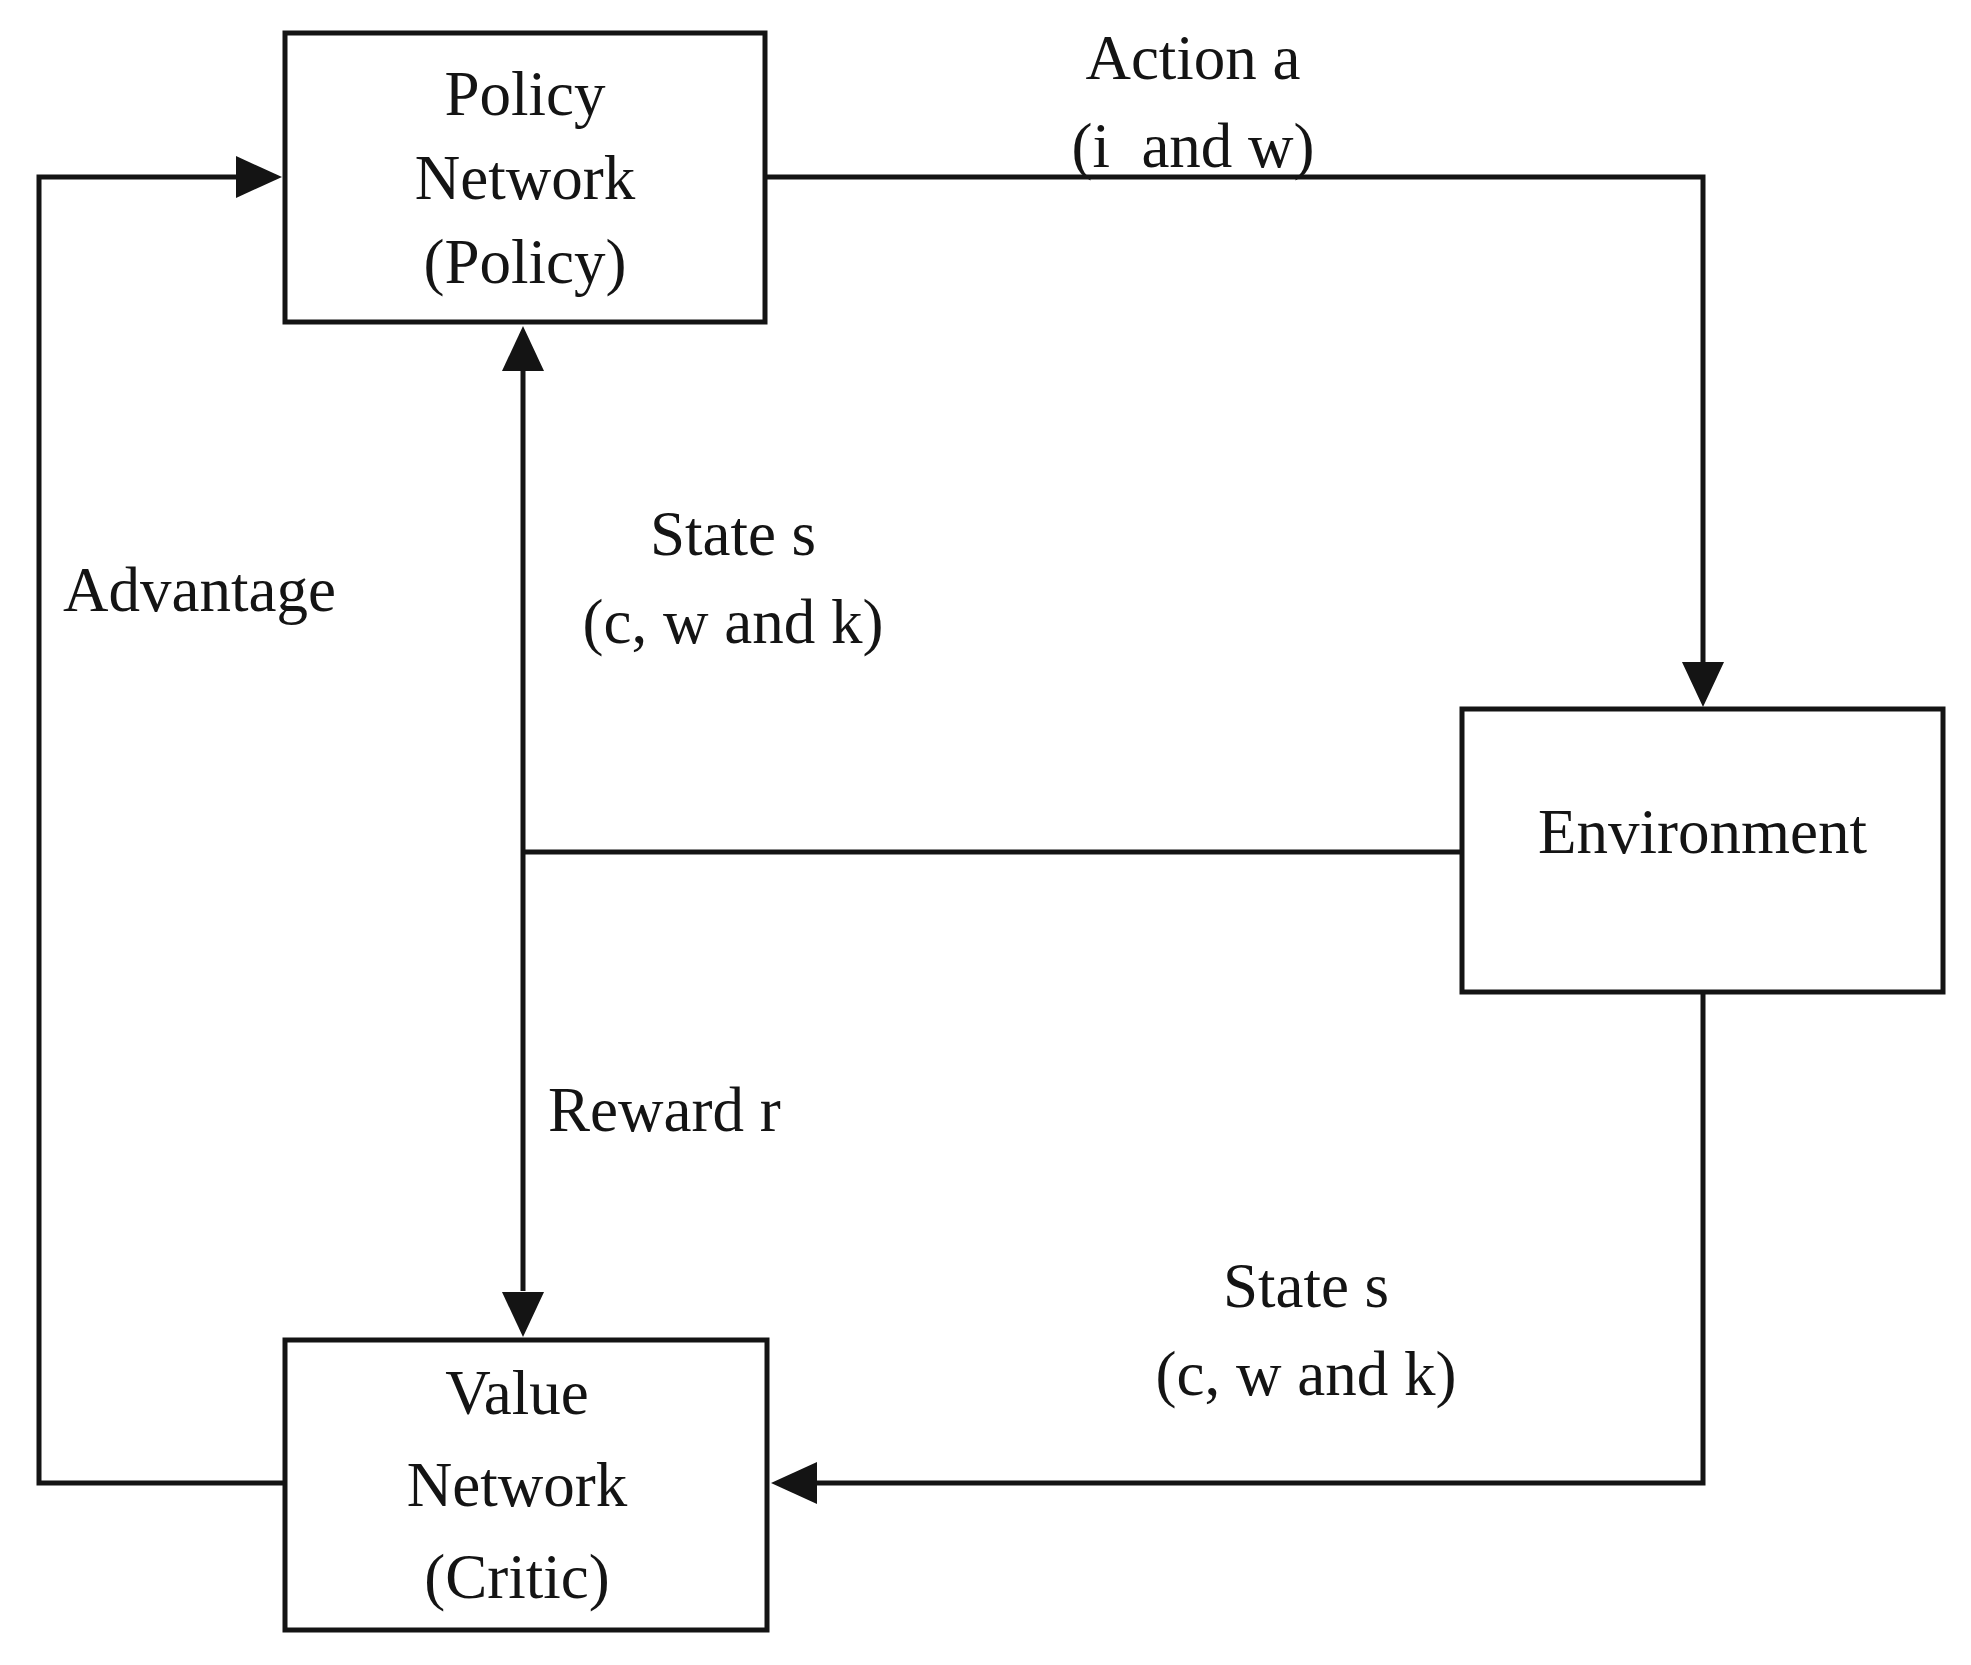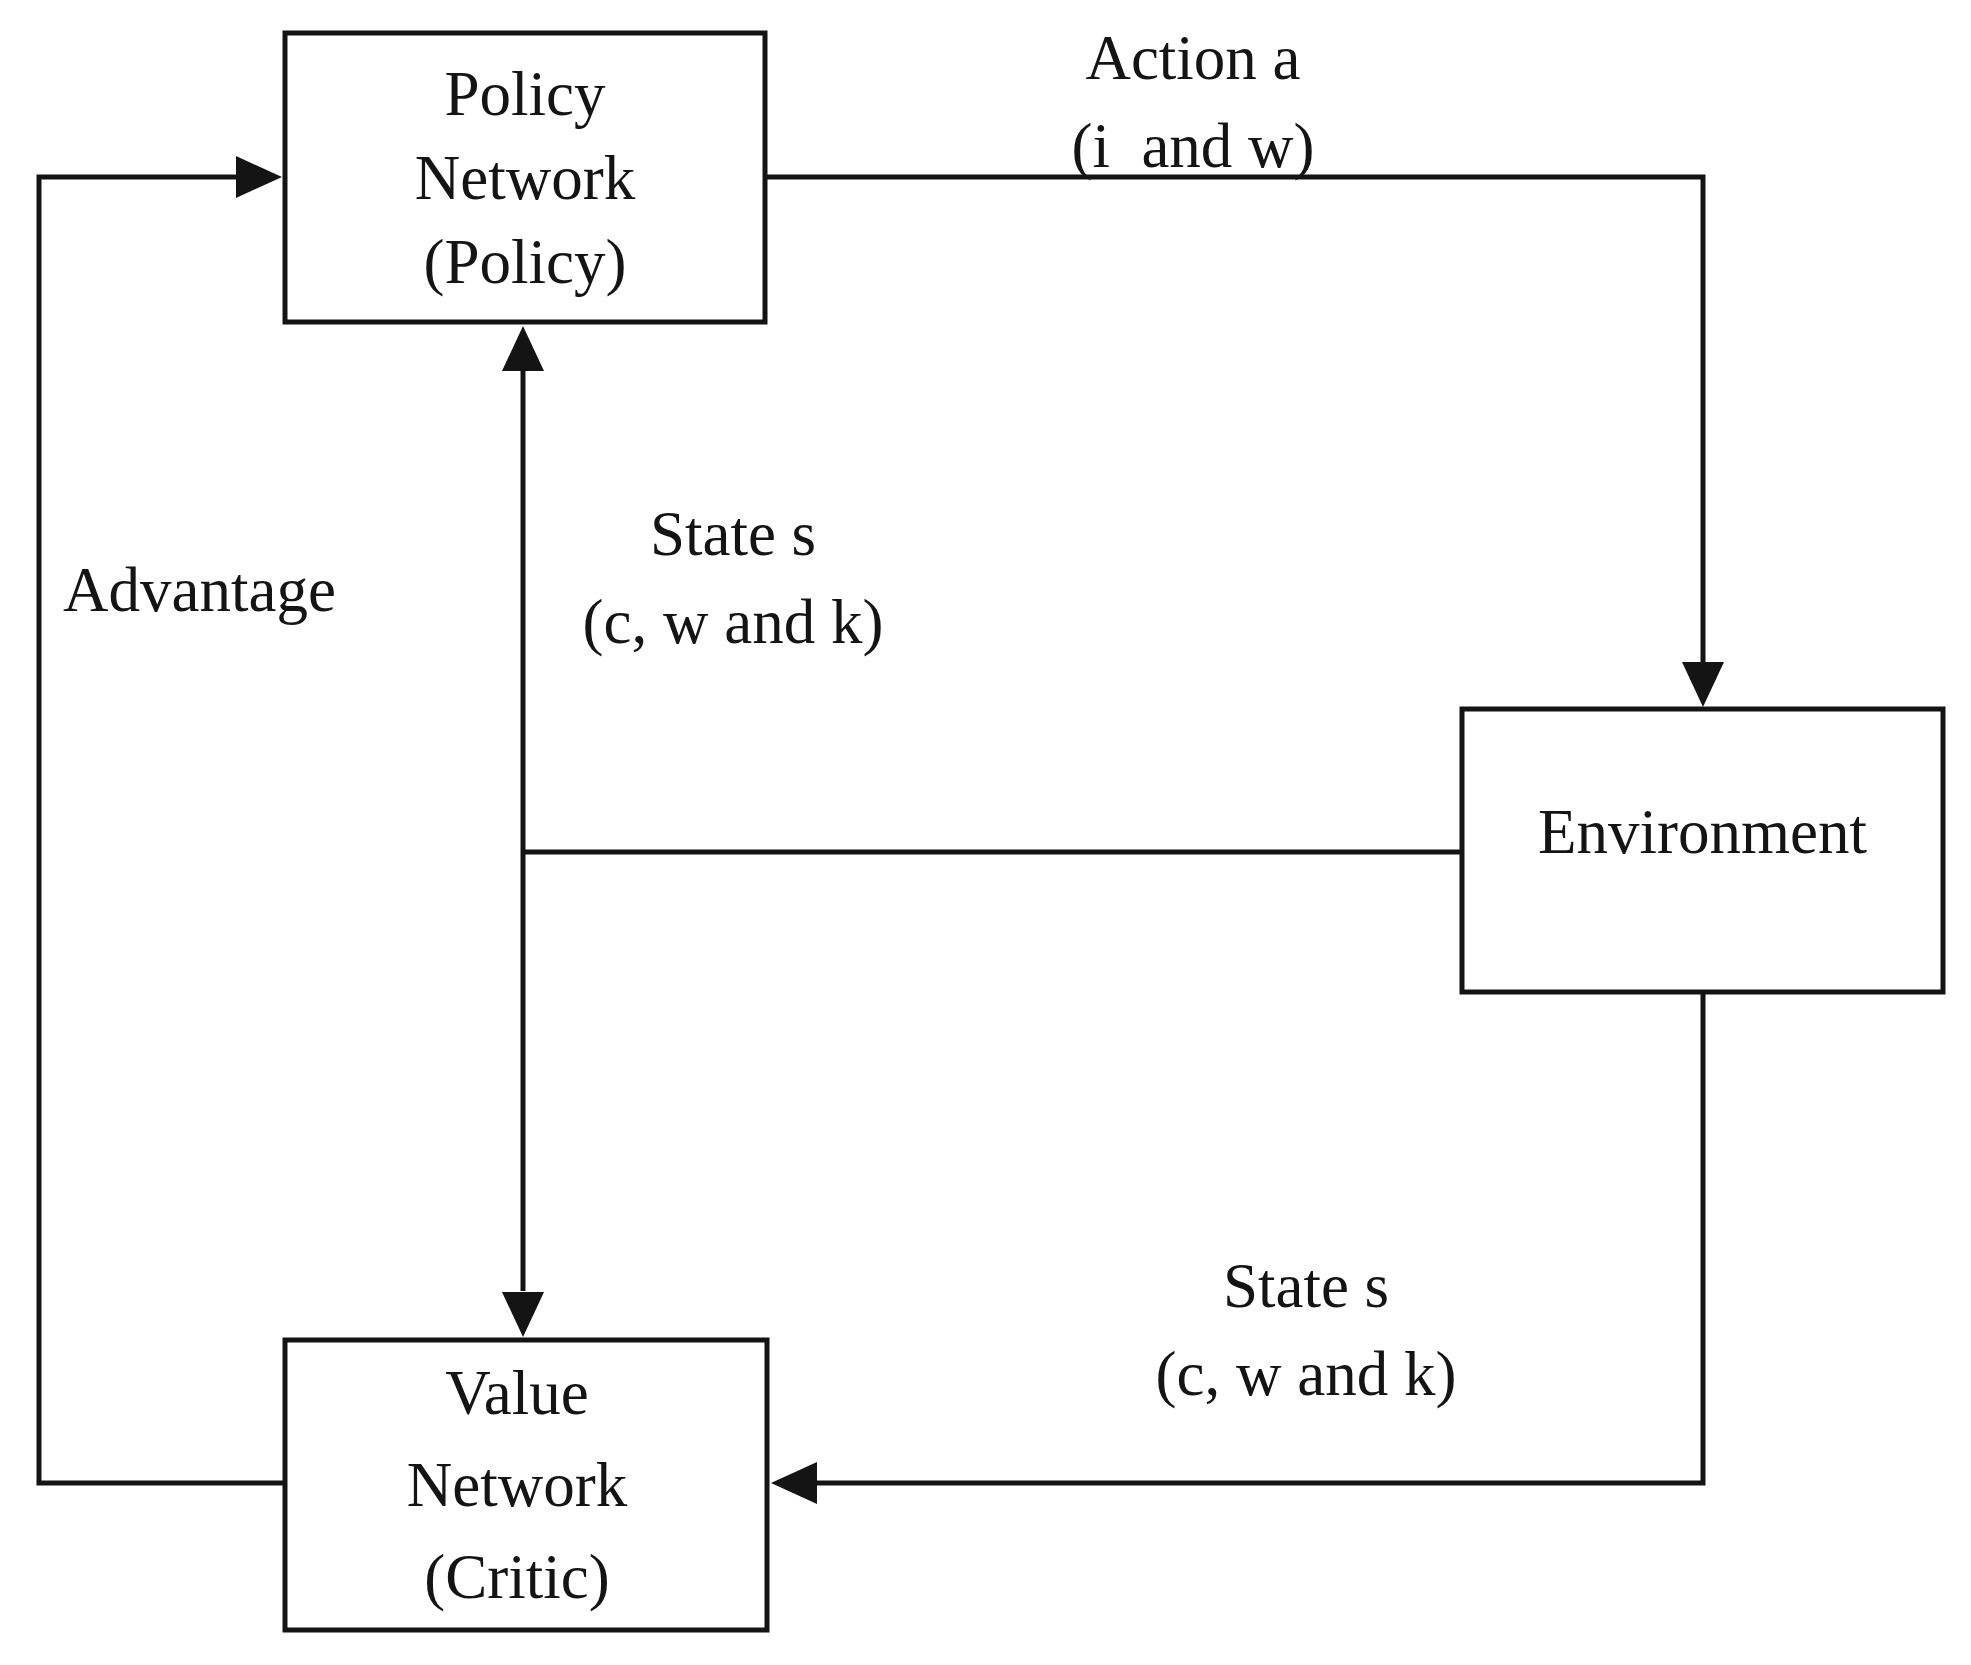--- a/index.html
+++ b/index.html
@@ -95,20 +95,23 @@
   <div class="edge-label centered" style="left:943px; top:14px; width:500px;">
     <div class="line">Action a</div>
     <div class="line">(i  and w)</div>
   </div>
 
   <div class="edge-label centered" style="left:483px; top:490px; width:500px;">
     <div class="line">State s</div>
     <div class="line">(c, w and k)</div>
   </div>
 
+  <div class="edge-label" style="left:548px; top:1066px; width:420px;">
+    <div class="line">Reward r</div>
+  </div>
 
   <div class="edge-label centered" style="left:1056px; top:1242px; width:500px;">
     <div class="line">State s</div>
     <div class="line">(c, w and k)</div>
   </div>
 
   <div class="edge-label" style="left:63px; top:546px; width:420px;">
     <div class="line">Advantage</div>
   </div>
 

